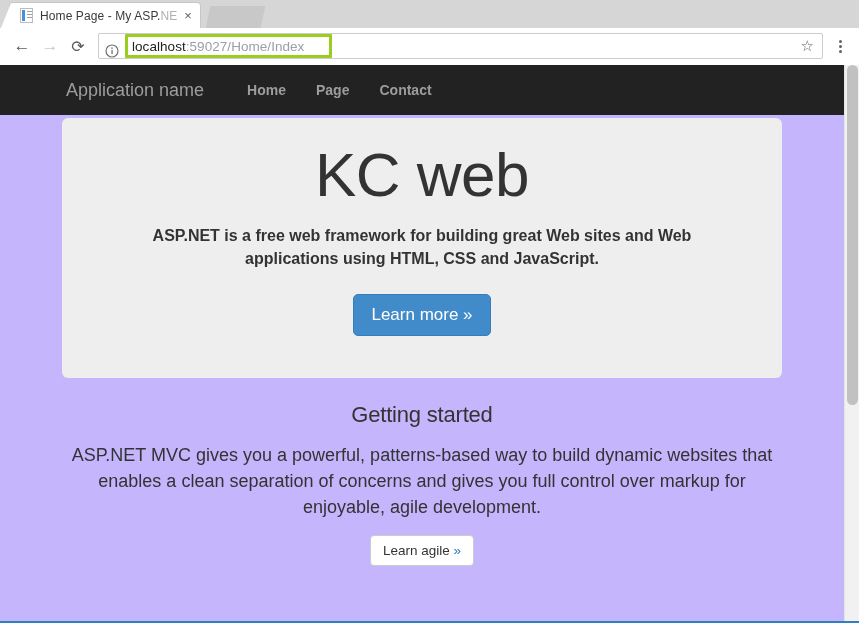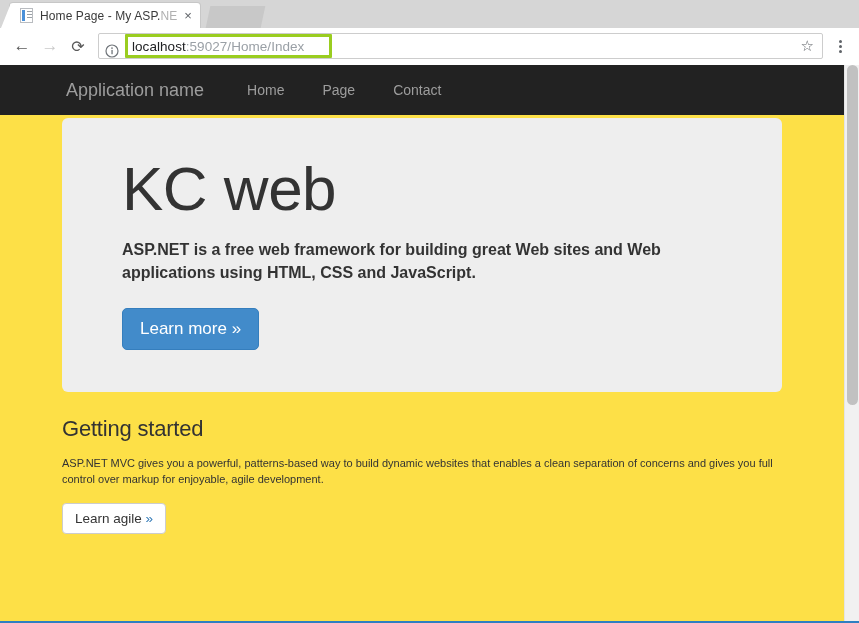--- a/index.html
+++ b/index.html
@@ -216,21 +216,22 @@
     position: relative;
     height: 558px;
     background: #ffffff;
     overflow: hidden;
   }
   .page {
     position: absolute;
     left: 0; top: 0;
     width: 844px;
     height: 558px;
-    background: #fde047;
+    background: #c4b5fd;
+    text-align: center;
   }
 
   .navbar {
     height: 50px;
     background: #222222;
     width: 844px;
     display: flex;
     align-items: center;
     box-sizing: border-box;
     padding-left: 66px;
@@ -238,41 +239,42 @@
   .navbar-brand {
     color: #9d9d9d;
     font-size: 18px;
     margin-right: 28px;
     cursor: pointer;
     white-space: nowrap;
   }
   .navbar-nav {
     display: flex;
     align-items: center;
-    gap: 8px;
+    gap: 0;
+    font-weight: bold;
   }
   .nav-link {
     color: #9d9d9d;
     font-size: 14px;
     padding: 0 15px;
     cursor: pointer;
     white-space: nowrap;
   }
 
   .container {
     width: 720px;
     margin: 0 auto;
     padding-left: 0;
   }
 
   .jumbotron {
     margin: 3px 0 0 0;
     background: #eeeeee;
     border-radius: 6px;
-    padding: 38px 60px 42px 60px;
+    padding: 24px 60px 42px 60px;
     box-sizing: border-box;
     width: 720px;
   }
   .jumbotron h1 {
     margin: 0 0 18px 0;
     font-size: 62px;
     font-weight: normal;
     color: #333333;
     letter-spacing: -0.5px;
     line-height: 1.05;
@@ -302,21 +304,21 @@
   }
   .section-block h2 {
     margin: 0 0 14px 0;
     font-size: 22px;
     font-weight: normal;
     color: #333333;
     letter-spacing: -0.2px;
   }
   .section-block p {
     margin: 0 0 15px 0;
-    font-size: 11px;
+    font-size: 18px;
     line-height: 1.45;
     color: #333333;
   }
   .btn-default {
     display: inline-block;
     background: #ffffff;
     border: 1px solid #cccccc;
     border-radius: 4px;
     color: #333333;
     font-size: 13.5px;

